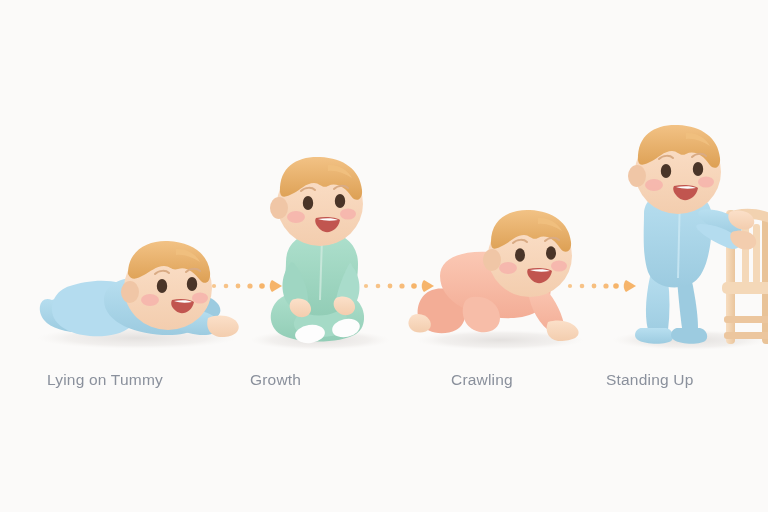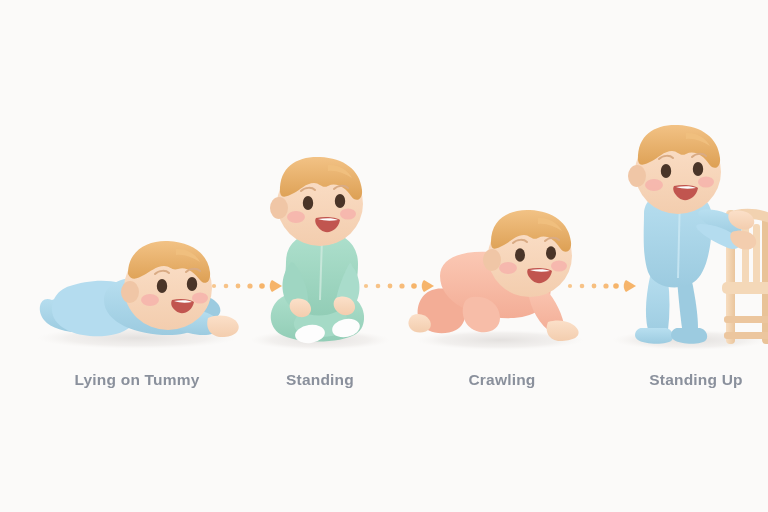--- a/index.html
+++ b/index.html
@@ -20,29 +20,29 @@
     top:44px;left:0;width:768px;
     text-align:center;
     font-size:24px;
     font-weight:400;
     letter-spacing:0.3px;
     color:#8a909c;
   }
   .stage-label{
     position:absolute;
     top:371px;
-    text-align:center;
+    text-align:left;
     font-size:15.5px;
-    font-weight:700;
+    font-weight:400;
     color:#8a909c;
     letter-spacing:0.2px;
   }
   .lbl0{left:47px;width:180px;}
   .lbl1{left:250px;width:140px;}
-  .lbl2{left:432px;width:140px;}
+  .lbl2{left:451px;width:140px;}
   .lbl3{left:606px;width:180px;}
   svg.scene{position:absolute;top:0;left:0;}
 </style>
 </head>
 <body>
 
 <div id="infographic">
 
 
   <svg class="scene" width="768" height="512" viewBox="0 0 768 512">
@@ -251,17 +251,17 @@
         <path d="M692 157 C696 153 703 153 706 156" stroke="#d9ab84" stroke-width="2" fill="none" stroke-linecap="round"></path>
         <ellipse cx="654" cy="185" rx="9" ry="6" fill="#f6b3ac" opacity="0.85"></ellipse>
         <ellipse cx="706" cy="182" rx="8" ry="5.5" fill="#f6b3ac" opacity="0.85"></ellipse>
         <path d="M674 186 C683 184 694 185 698 188 C696 199 685 203 679 198 C674 194 672 189 674 186 Z" fill="#c1554f"></path>
         <path d="M676 187 C684 186 692 186 696 188 C689 189 682 189 676 187 Z" fill="#fdfdfd"></path>
       </g>
     </g>
   </svg>
 
   <div class="stage-label lbl0">Lying on Tummy</div>
-  <div class="stage-label lbl1">Standing</div>
+  <div class="stage-label lbl1">Growth</div>
   <div class="stage-label lbl2">Crawling</div>
   <div class="stage-label lbl3">Standing Up</div>
 
 </div>
 
 </body></html>

